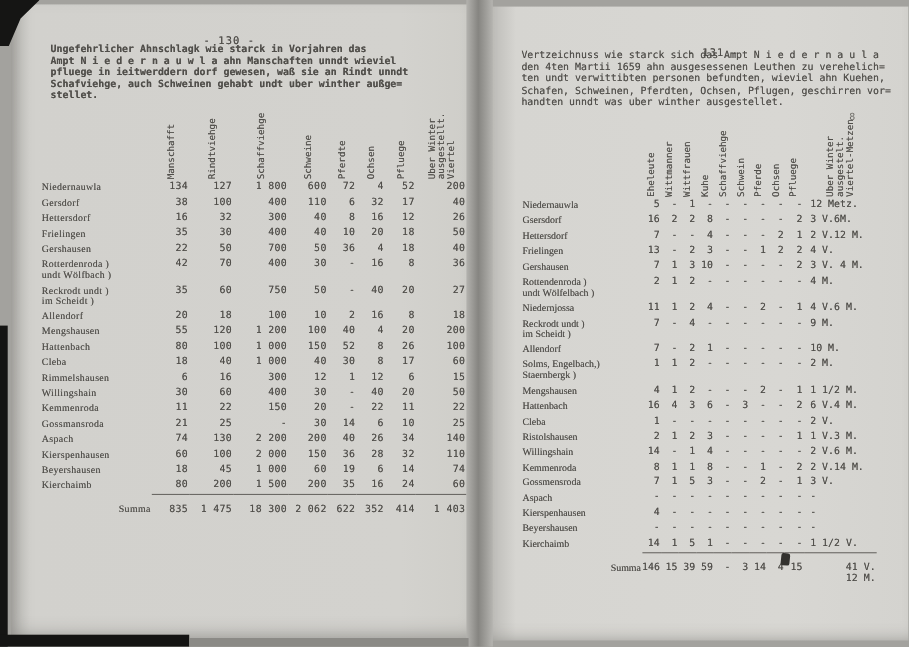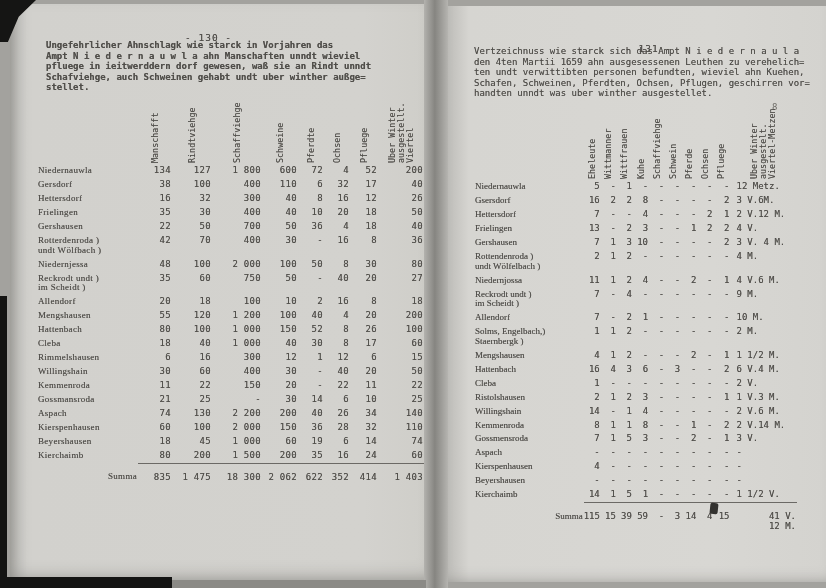--- a/index.html
+++ b/index.html
@@ -177,31 +177,20 @@
           <td>42</td>
           <td>70</td>
           <td>400</td>
           <td>30</td>
           <td>-</td>
           <td>16</td>
           <td>8</td>
           <td>36</td>
         </tr>
         <tr>
-          <td class="label">Niedernjessa</td>
-          <td>48</td>
-          <td>100</td>
-          <td>2 000</td>
-          <td>100</td>
-          <td>50</td>
-          <td>8</td>
-          <td>30</td>
-          <td>80</td>
-        </tr>
-        <tr>
           <td class="label">Reckrodt undt )
 im Scheidt    )</td>
           <td>35</td>
           <td>60</td>
           <td>750</td>
           <td>50</td>
           <td>-</td>
           <td>40</td>
           <td>20</td>
           <td>27</td>
@@ -684,21 +673,21 @@
           <td>1</td>
           <td>-</td>
           <td>-</td>
           <td>-</td>
           <td>-</td>
           <td>-</td>
           <td class="uw">1 1/2 V.</td>
         </tr>
         <tr class="summa">
           <td class="label">Summa</td>
-          <td>115</td>
+          <td>146</td>
           <td>15</td>
           <td>39</td>
           <td>59</td>
           <td>-</td>
           <td>3</td>
           <td>14</td>
           <td>4</td>
           <td>15</td>
           <td class="uw">41 V.
 12 M.</td>

